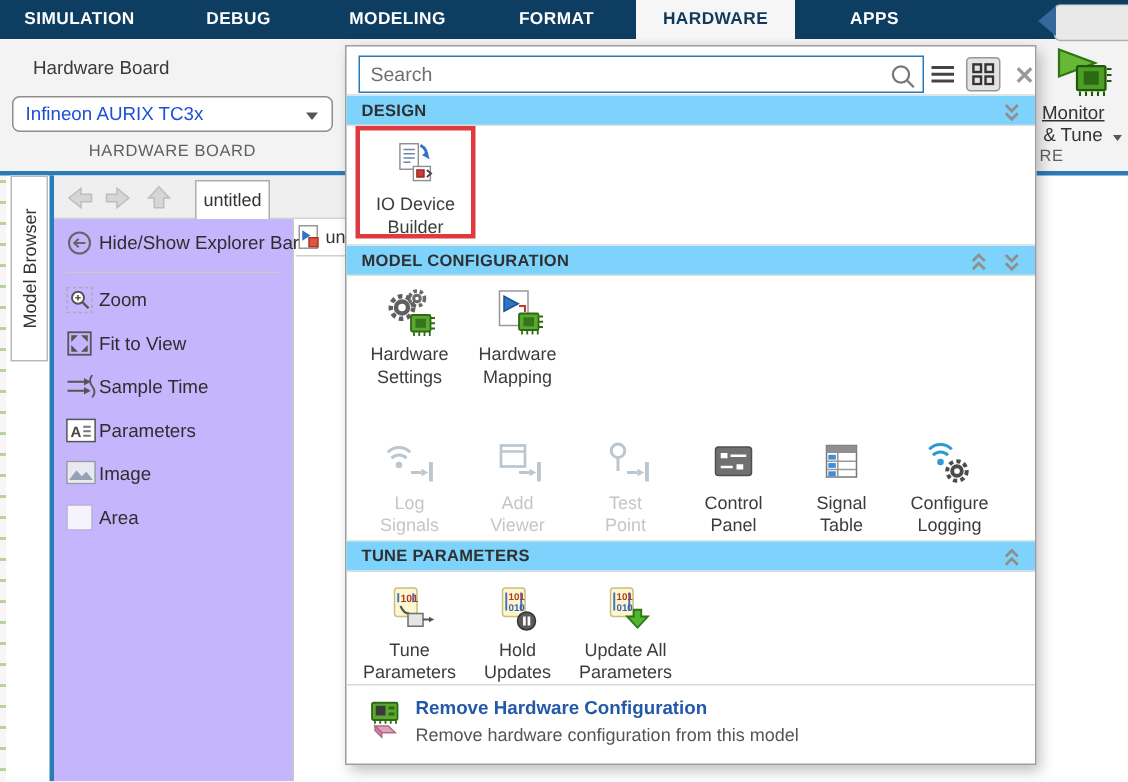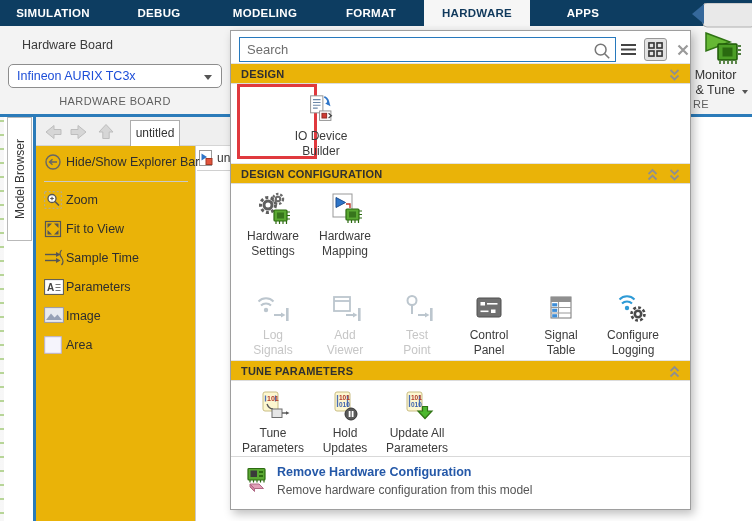--- a/index.html
+++ b/index.html
@@ -31,47 +31,47 @@
 
   
   #model-browser-tab { left:7px; top:117px; width:25px; height:124px; background:#fff; border:1px solid #b9b9b9; z-index:2;
       display:flex; align-items:center; justify-content:center; }
   #model-browser-tab span { writing-mode:vertical-rl; transform:rotate(180deg); font-size:12px; color:#333; }
 
   #canvas { left:36px; top:117px; width:716px; height:404px; background:#fff; z-index:1; }
   #toolbar-row { left:36px; top:117px; width:194px; height:29px; background:#efefef; border-bottom:1px solid #d5d5d5; z-index:3; }
   #doc-tab { left:94px; top:3px; width:50px; height:27px; background:#fff; border:1px solid #adadad; border-bottom:none;
              text-align:center; line-height:25px; font-size:12px; color:#333; z-index:4; }
-  #palette { left:36px; top:146px; width:160px; height:375px; background:#eab308; border-right:1px solid #c9c9c9; z-index:3;padding-left:34px; }
+  #palette { left:36px; top:146px; width:160px; height:375px; background:#c4b5fd; border-right:1px solid #c9c9c9; z-index:3;padding-left:34px; }
   .pal-row { position:absolute; left:0; width:160px; height:26px; font-size:12.5px; color:#2e2e2e; }
   .pal-row .pal-ic { position:absolute; left:8px; top:3px; }
   .pal-row .pal-tx { position:absolute; left:30px; top:5px; white-space:nowrap; }
   #pal-divider { position:absolute; left:8px; top:35px; width:144px; height:1px; background:#c9c9c9; }
 
   #mini-doc-tab { left:197px; top:147px; width:34px; height:24px; background:#fff; border-bottom:1px solid #d0d0d0; z-index:3; }
   #mini-doc-tab span { position:absolute; left:20px; top:4px; font-size:12px; color:#333; }
 
   
   #panel { left:230px; top:30px; width:461px; height:480px; background:#fff; border:1px solid #9e9e9e;
            box-shadow:3px 4px 9px rgba(0,0,0,.25); z-index:20; }
   #search-input { position:absolute; left:8px; top:6px; width:377px; height:25px; border:1px solid #2779bd;
            font-family:"Liberation Sans",sans-serif; font-size:13px; color:#333; padding:0 26px 0 7px; outline:none; }
   #search-input::placeholder { color:#6e6e6e; }
   .view-btn { position:absolute; top:7px; width:23px; height:23px; display:flex; align-items:center; justify-content:center; }
   .view-btn.selected { background:#e3e3e3; border:1px solid #979797; border-radius:3px; }
-  .sec-head { position:absolute; left:0; width:459px; height:21px; background:#eab308;
+  .sec-head { position:absolute; left:0; width:459px; height:21px; background:#7dd3fc;
               border-top:1px solid #e3e3e3; border-bottom:1px solid #dcdcdc; }
   .sec-head .sec-title { position:absolute; left:10px; top:4px; font-size:11px; font-weight:700; color:#303030; letter-spacing:.2px; }
   .sec-chev { position:absolute; top:4px; }
   .pitem { position:absolute; width:68px; text-align:center; cursor:default; }
   .pitem .ic { height:38px; display:flex; align-items:flex-end; justify-content:center; }
   .pitem .lbl { font-size:12px; line-height:14.5px; color:#3c3c3c; margin-top:2px; }
   .pitem.disabled .lbl { color:#c6c6c6; }
   #design-hl { position:absolute; left:6px; top:53px; width:80px; height:75px; border:3px solid #e0393e; }
-  #design-hl .pitem { left:3px; top:2px;margin-left:44px; }
+  #design-hl .pitem { left:3px; top:2px; }
   #footer-divider { position:absolute; left:0; top:425px; width:459px; height:1px; background:#d9d9d9; }
   #footer-link { position:absolute; left:46px; top:434px; font-size:12.5px; font-weight:700; color:#2458a8; cursor:pointer;text-align:right; }
   #footer-desc { position:absolute; left:46px; top:452px; font-size:12px; color:#555; }
 
   
   #run-group { left:691px; top:26px; width:61px; height:88px; z-index:1; }
   #run-group .rg-line { text-align:center; font-size:12.5px; color:#333; }
 
   
   #tr-widget { left:692px; top:3px; z-index:8; }
@@ -101,21 +101,21 @@
 
   <div id="run-group" class="abs">
     <div class="abs" style="left:10px; top:4px;">
       <svg width="44" height="36" viewBox="0 0 44 36">
         <polygon points="5,3 29,12 5,21" fill="#66b835" stroke="#2f7313" stroke-width="1.5"></polygon>
         <rect x="17" y="14" width="19" height="16" rx="1" fill="#4c9e26" stroke="#1e5a07" stroke-width="1.5"></rect>
         <rect x="21.5" y="17.5" width="10" height="9" fill="#2a6a10"></rect>
         <path d="M19 31 v3 M23 31 v3 M27 31 v3 M31 31 v3 M35 31 v3 M37 16 h3 M37 20 h3 M37 24 h3" stroke="#1e5a07" stroke-width="1.4"></path>
       </svg>
     </div>
-    <div class="rg-line abs" style="left:0; top:42px; width:49px;">Monitor</div>
+    <div class="rg-line abs" style="left:0; top:42px; width:49px;text-decoration:underline;">Monitor</div>
     <div class="rg-line abs" style="left:0; top:57px; width:61px;">
       <span>&amp; Tune</span>
       <span class="caret-down" style="border-left-width:3.5px;border-right-width:3.5px;border-top-width:4.5px;margin-left:3px;"></span>
     </div>
     <div class="abs ts-section-label" style="left:2px; top:72px;">RE</div>
   </div>
 
   <div id="tr-widget" class="abs">
     <svg width="62" height="25" viewBox="0 0 62 25">
       <rect x="11" y="0" width="52" height="24" rx="4" fill="#e9e9e9" stroke="#b0b0b0"></rect>
@@ -268,21 +268,21 @@
           </svg>
         </div>
         <div class="lbl">
           <div>IO Device</div>
           <div>Builder</div>
         </div>
       </div>
     </div>
 
     <div class="sec-head" style="top:132px;">
-      <span class="sec-title">DESIGN CONFIGURATION</span>
+      <span class="sec-title">MODEL CONFIGURATION</span>
       <svg class="sec-chev" style="left:415px;" width="13" height="14" viewBox="0 0 13 14">
         <path d="M2.5 6 L6.5 2 L10.5 6 M2.5 11.5 L6.5 7.5 L10.5 11.5" stroke="#8f8f8f" stroke-width="1.8" fill="none"></path>
       </svg>
       <svg class="sec-chev" style="left:437px;" width="13" height="14" viewBox="0 0 13 14">
         <path d="M2.5 2 L6.5 6 L10.5 2 M2.5 7.5 L6.5 11.5 L10.5 7.5" stroke="#8f8f8f" stroke-width="1.8" fill="none"></path>
       </svg>
     </div>
     <div class="pitem" style="left:8px; top:158px;">
       <div class="ic">
         <svg width="36" height="36" viewBox="0 0 36 36">

